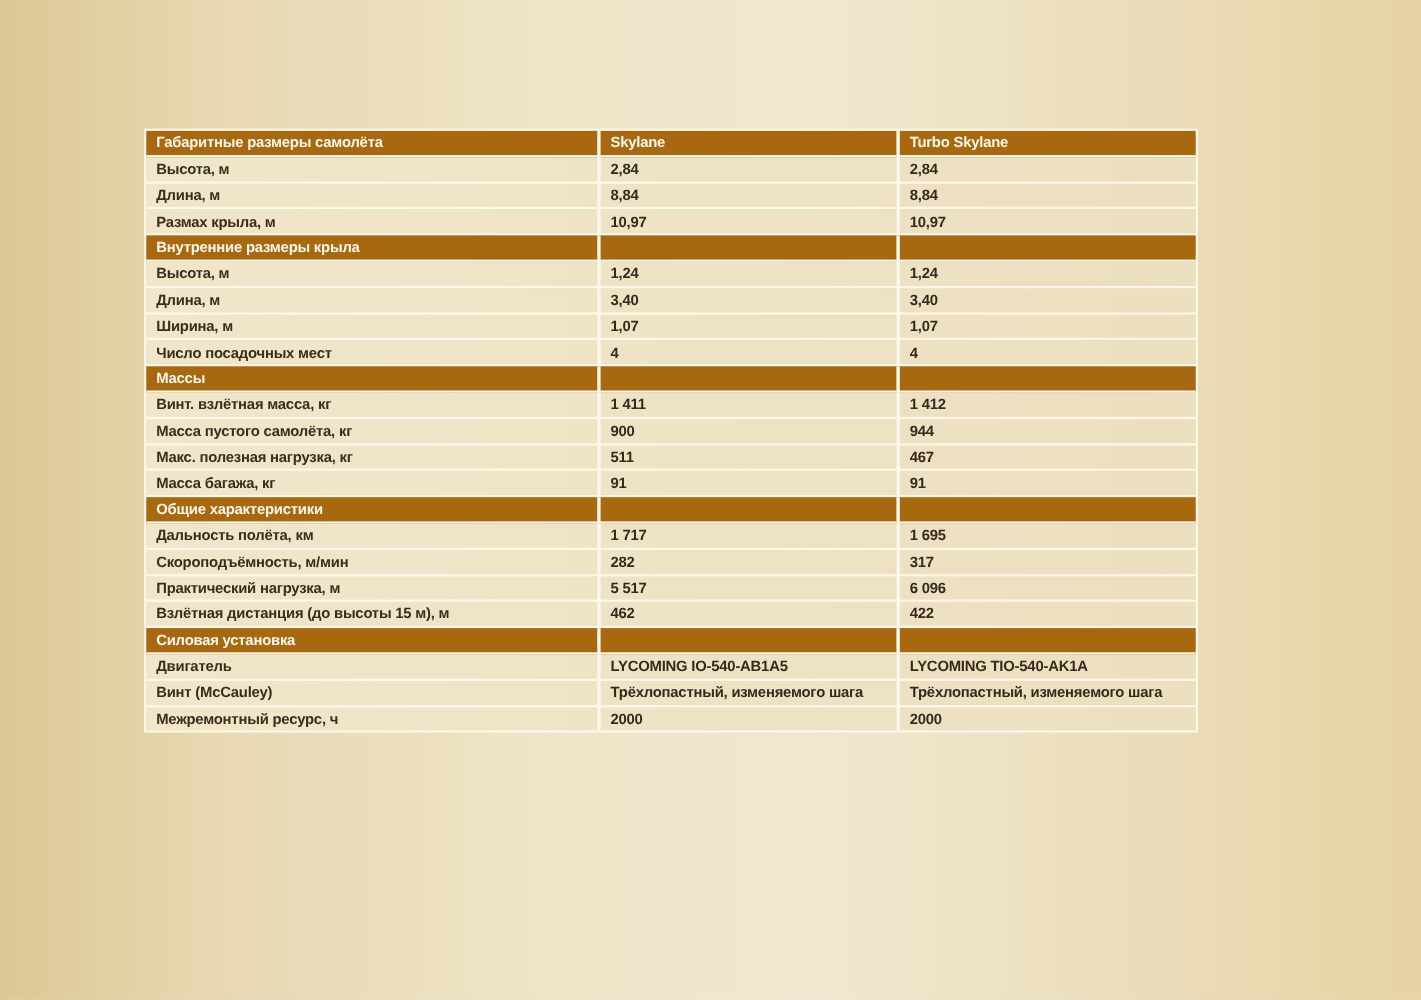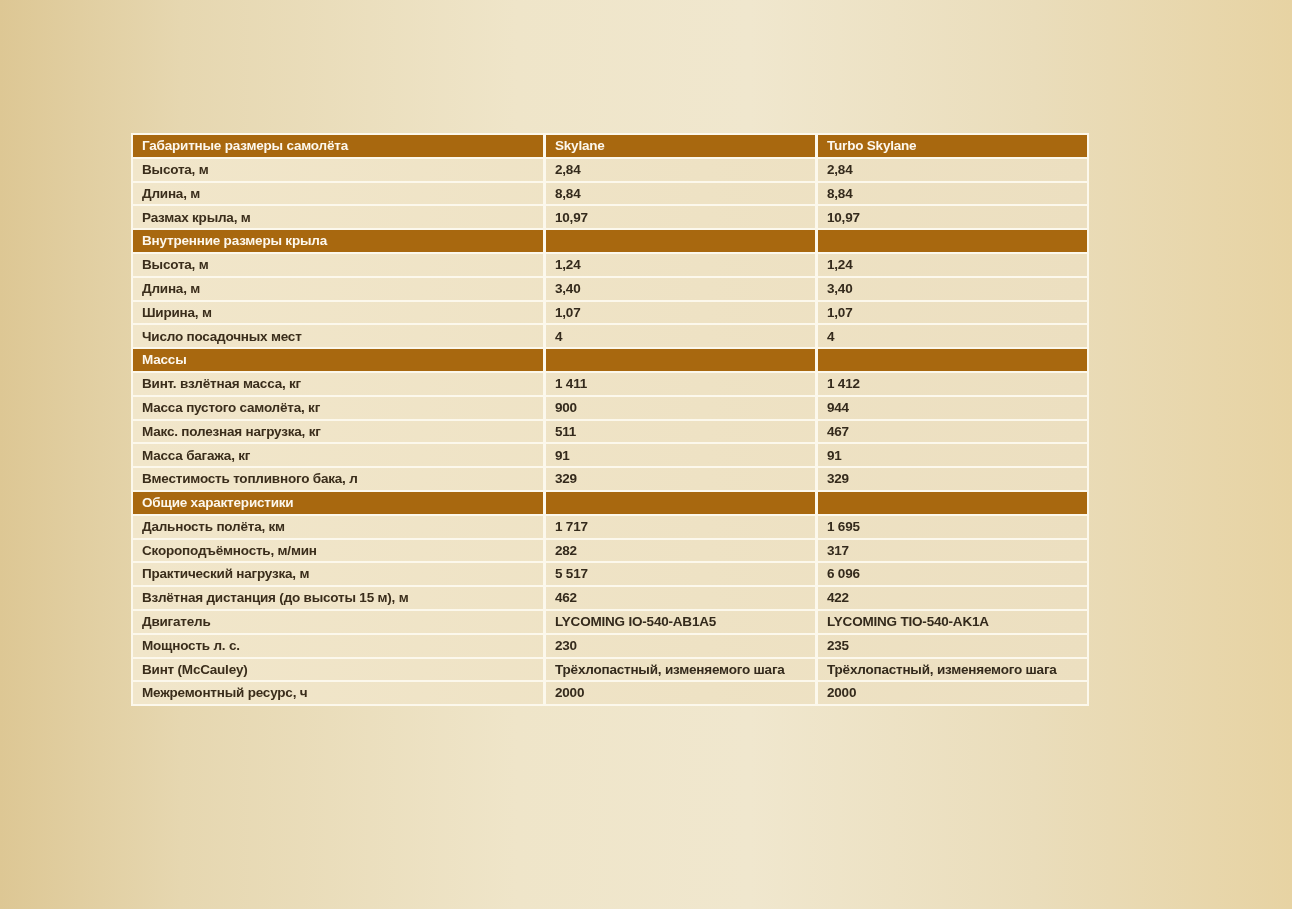--- a/index.html
+++ b/index.html
@@ -16,21 +16,20 @@
       #e6d7b0 14%,
       #efe5c9 40%,
       #f0e7ce 58%,
       #eaddbb 80%,
       #e7d3a3 100%);
   }
   .page {
     position: relative;
     width: 1292px;
     height: 858px;
-    margin-top: 16px;
   }
   table.specs {
     position: absolute;
     left: 131px;
     top: 117px;
     width: 954px;
     border-collapse: separate;
     border-spacing: 0;
     table-layout: fixed;
     border: 2px solid #fcf8ec;
@@ -136,25 +135,20 @@
       <tr>
         <td>Макс. полезная нагрузка, кг</td>
         <td class="v">511</td>
         <td class="v">467</td>
       </tr>
       <tr>
         <td>Масса багажа, кг</td>
         <td class="v">91</td>
         <td class="v">91</td>
       </tr>
-      <tr>
-        <td>Вместимость топливного бака, л</td>
-        <td class="v">329</td>
-        <td class="v">329</td>
-      </tr>
 
       <tr class="section">
         <td>Общие характеристики</td>
         <td class="v"></td>
         <td class="v"></td>
       </tr>
 
       <tr>
         <td>Дальность полёта, км</td>
         <td class="v">1 717</td>
@@ -169,30 +163,30 @@
         <td>Практический нагрузка, м</td>
         <td class="v">5 517</td>
         <td class="v">6 096</td>
       </tr>
       <tr>
         <td>Взлётная дистанция (до высоты 15 м), м</td>
         <td class="v">462</td>
         <td class="v">422</td>
       </tr>
 
+      <tr class="section">
+        <td>Силовая установка</td>
+        <td class="v"></td>
+        <td class="v"></td>
+      </tr>
 
       <tr>
         <td>Двигатель</td>
         <td class="v">LYCOMING IO-540-AB1A5</td>
         <td class="v">LYCOMING TIO-540-AK1A</td>
-      </tr>
-      <tr>
-        <td>Мощность л. с.</td>
-        <td class="v">230</td>
-        <td class="v">235</td>
       </tr>
       <tr>
         <td>Винт (McCauley)</td>
         <td class="v">Трёхлопастный,  изменяемого шага</td>
         <td class="v">Трёхлопастный,  изменяемого шага</td>
       </tr>
       <tr>
         <td>Межремонтный ресурс, ч</td>
         <td class="v">2000</td>
         <td class="v">2000</td>

